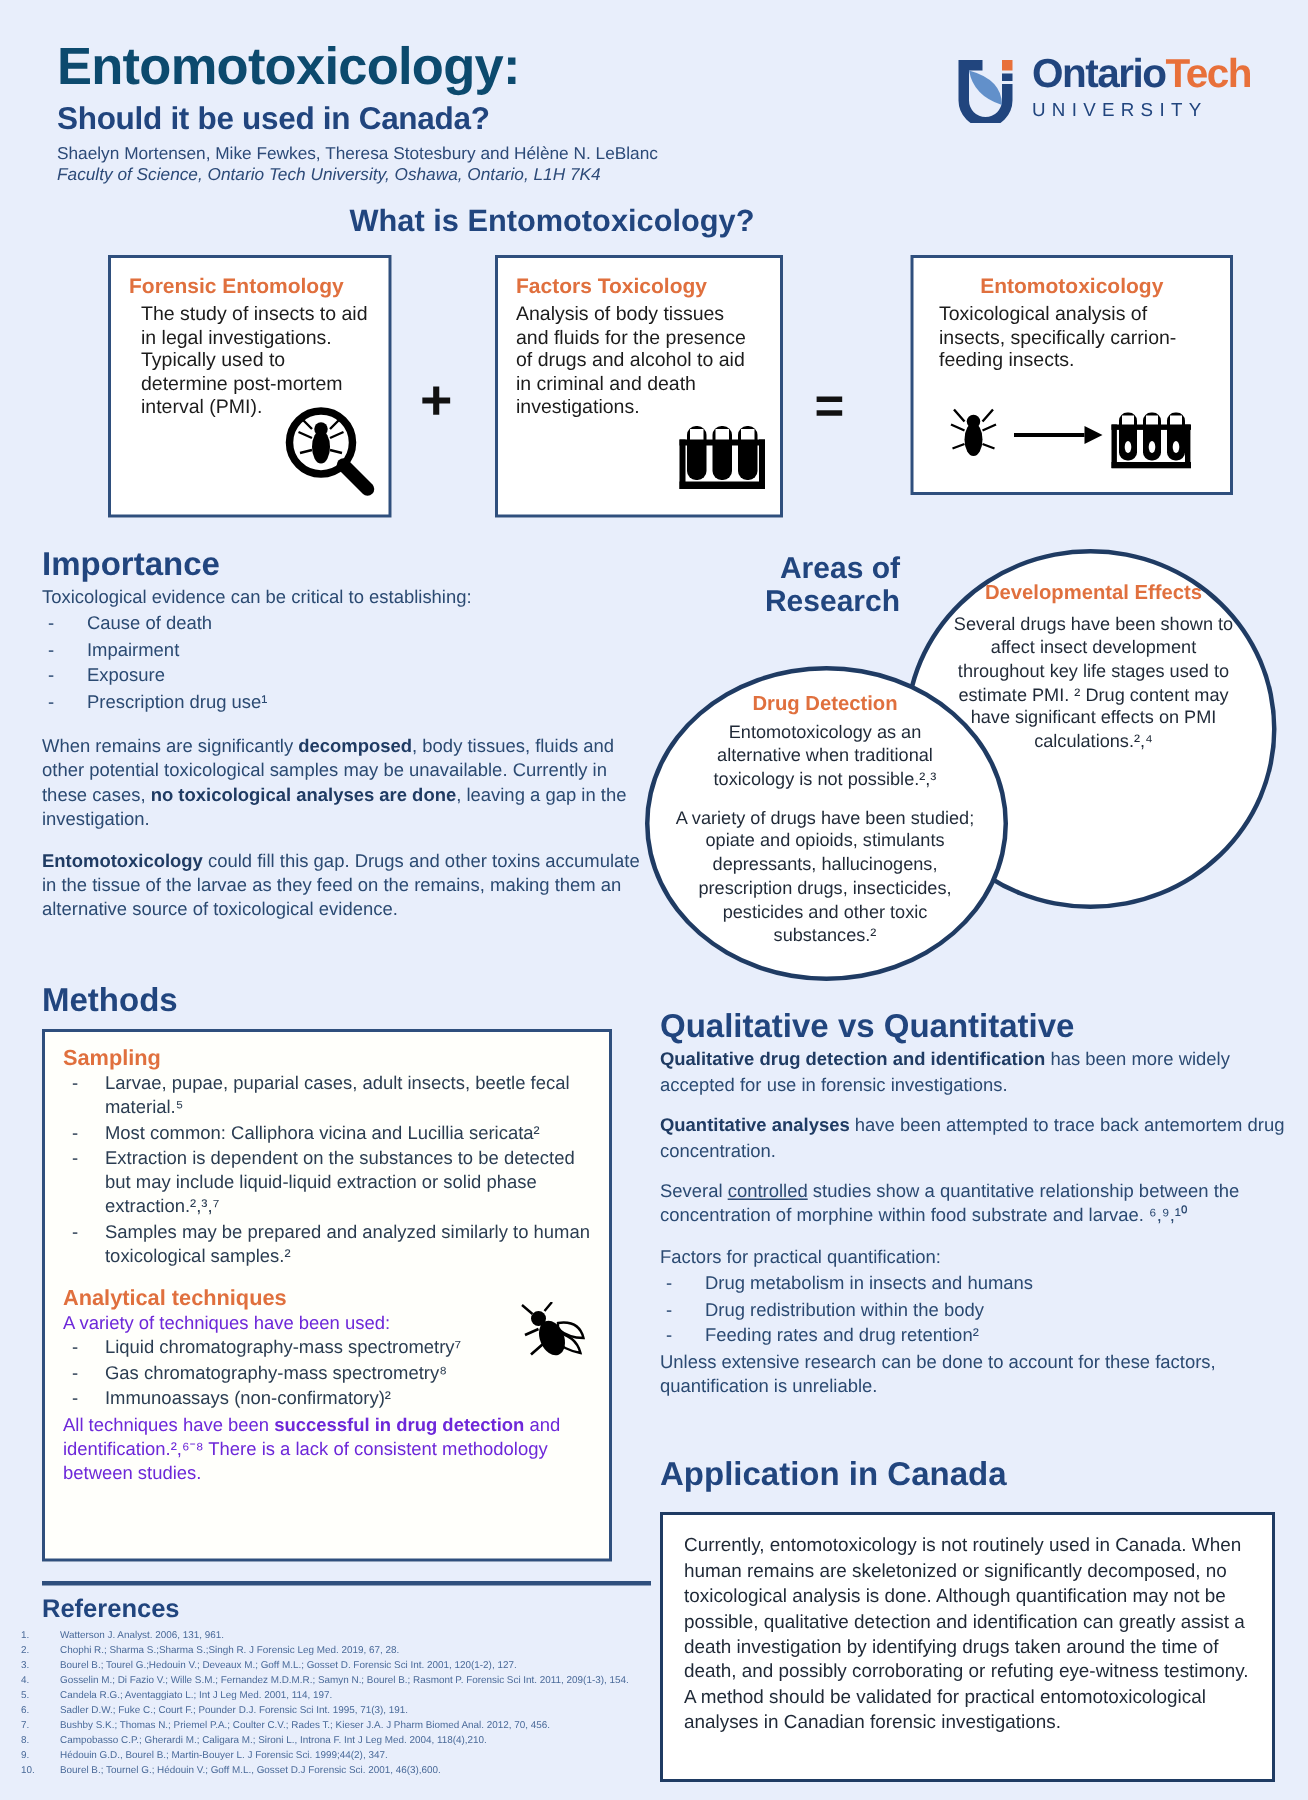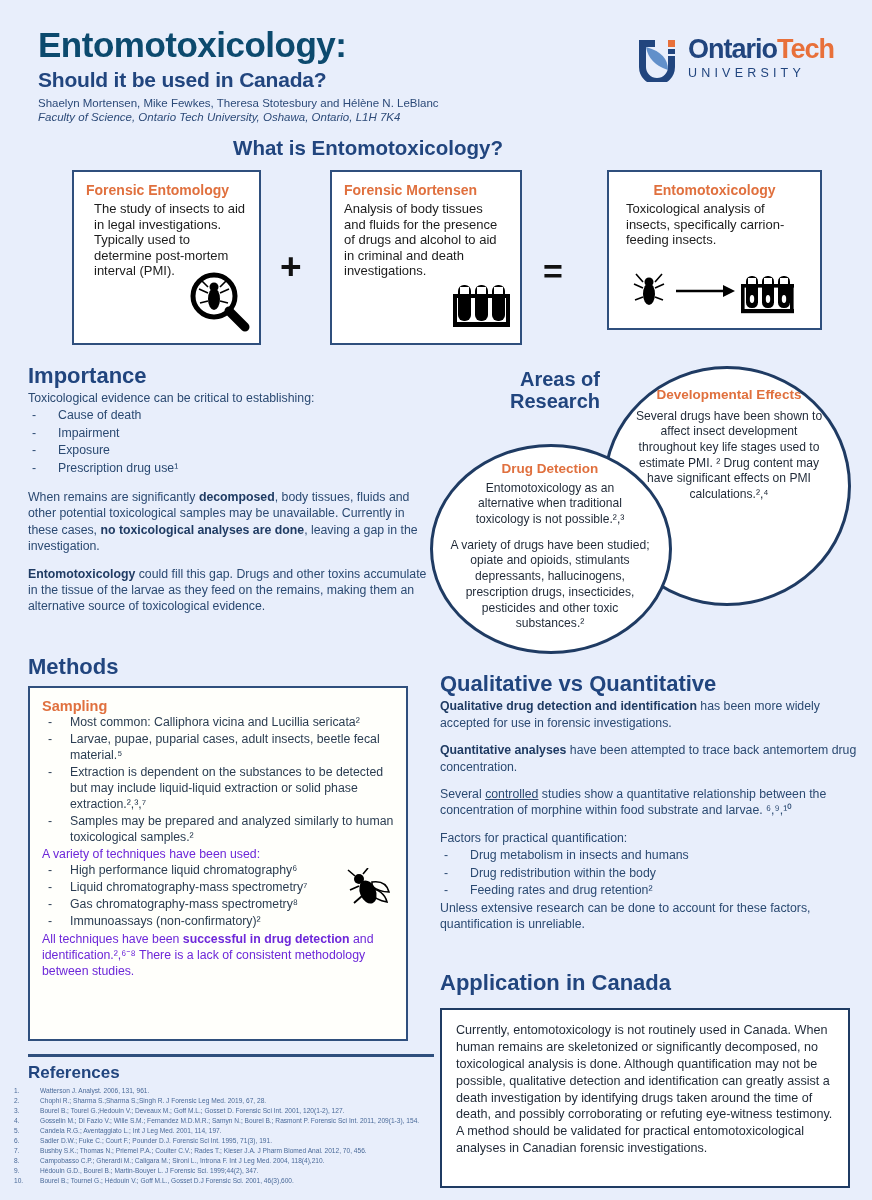--- a/index.html
+++ b/index.html
@@ -178,21 +178,21 @@
         <circle cx="25" cy="16" r="4.5" fill="#000"></circle>
         <path d="M19 16 L12 9 M31 16 L38 9" stroke="#000" stroke-width="1.6" fill="none"></path>
         <path d="M19 22 L10 18 M31 22 L40 18 M19 30 L11 32 M31 30 L39 32" stroke="#000" stroke-width="1.6"></path>
       </svg>
     </div>
   </div>
 
   <div class="op-plus">+</div>
 
   <div class="defbox box2">
-    <div class="defbox-h">Forensic Mortensen</div>
+    <div class="defbox-h">Factors Toxicology</div>
     <div class="defbox-b">Analysis of body tissues and fluids for the presence of drugs and alcohol to aid in criminal and death investigations.</div>
     <div class="icon-tubes">
       <svg width="62" height="58" viewBox="0 0 62 58">
         <rect x="8" y="10" width="13" height="36" rx="6" fill="#000"></rect>
         <rect x="10" y="12" width="9" height="9" fill="#fff"></rect>
         <rect x="25" y="10" width="13" height="36" rx="6" fill="#000"></rect>
         <rect x="27" y="12" width="9" height="9" fill="#fff"></rect>
         <rect x="42" y="10" width="13" height="36" rx="6" fill="#000"></rect>
         <rect x="44" y="12" width="9" height="9" fill="#fff"></rect>
         <rect x="3" y="19" width="57" height="4" fill="#000"></rect>
@@ -266,40 +266,40 @@
       <div class="circ-h">Drug Detection</div>
       <div class="circ-b" style="margin-top:4px; padding:0 12px;">Entomotoxicology as an alternative when traditional toxicology is not possible.²,³</div>
       <div class="circ-b" style="margin-top:10px;">A variety of drugs have been studied; opiate and opioids, stimulants depressants, hallucinogens, prescription drugs, insecticides, pesticides and other toxic substances.²</div>
     </div>
   </div>
 
   <div class="h-section methods-title">Methods</div>
   <div class="methods-box">
     <div class="sub-h">Sampling</div>
     <ul class="mdash">
+      <li>Larvae, pupae, puparial cases, adult insects, beetle fecal material.⁵</li>
       <li>Most common: Calliphora vicina and Lucillia sericata²</li>
-      <li>Larvae, pupae, puparial cases, adult insects, beetle fecal material.⁵</li>
       <li>Extraction is dependent on the substances to be detected but may include liquid-liquid extraction or solid phase extraction.²,³,⁷</li>
       <li>Samples may be prepared and analyzed similarly to human toxicological samples.²</li>
     </ul>
 
     <div class="fly-icon">
       <svg width="46" height="40" viewBox="0 0 46 40">
         <ellipse cx="22" cy="24" rx="8" ry="12" fill="#000" transform="rotate(-22 22 24)"></ellipse>
         <circle cx="13" cy="11" r="5" fill="#000"></circle>
         <path d="M9 8 L2 2 M17 6 L22 0" stroke="#000" stroke-width="1.6" fill="none"></path>
         <path d="M26 14 Q40 12 43 24 Q33 24 26 18 Z" fill="none" stroke="#000" stroke-width="1.6"></path>
         <path d="M23 20 Q38 22 41 34 Q30 32 23 25 Z" fill="none" stroke="#000" stroke-width="1.6"></path>
         <path d="M13 18 L4 22 M16 28 L8 35" stroke="#000" stroke-width="1.8"></path>
       </svg>
     </div>
 
+    <div class="sub-h" style="margin-top:12px;">Analytical techniques</div>
     <div class="m-text">A variety of techniques have been used:</div>
     <ul class="mdash">
-      <li>High performance liquid chromatography⁶</li>
       <li>Liquid chromatography-mass spectrometry⁷</li>
       <li>Gas chromatography-mass spectrometry⁸</li>
       <li>Immunoassays (non-confirmatory)²</li>
     </ul>
     <div class="m-text" style="margin-top:2px;">
       <span>All techniques have been </span><b>successful in drug detection</b><span> and identification.²,⁶⁻⁸ There is a lack of consistent methodology between studies.</span>
     </div>
   </div>
 
   <div class="qvq">

